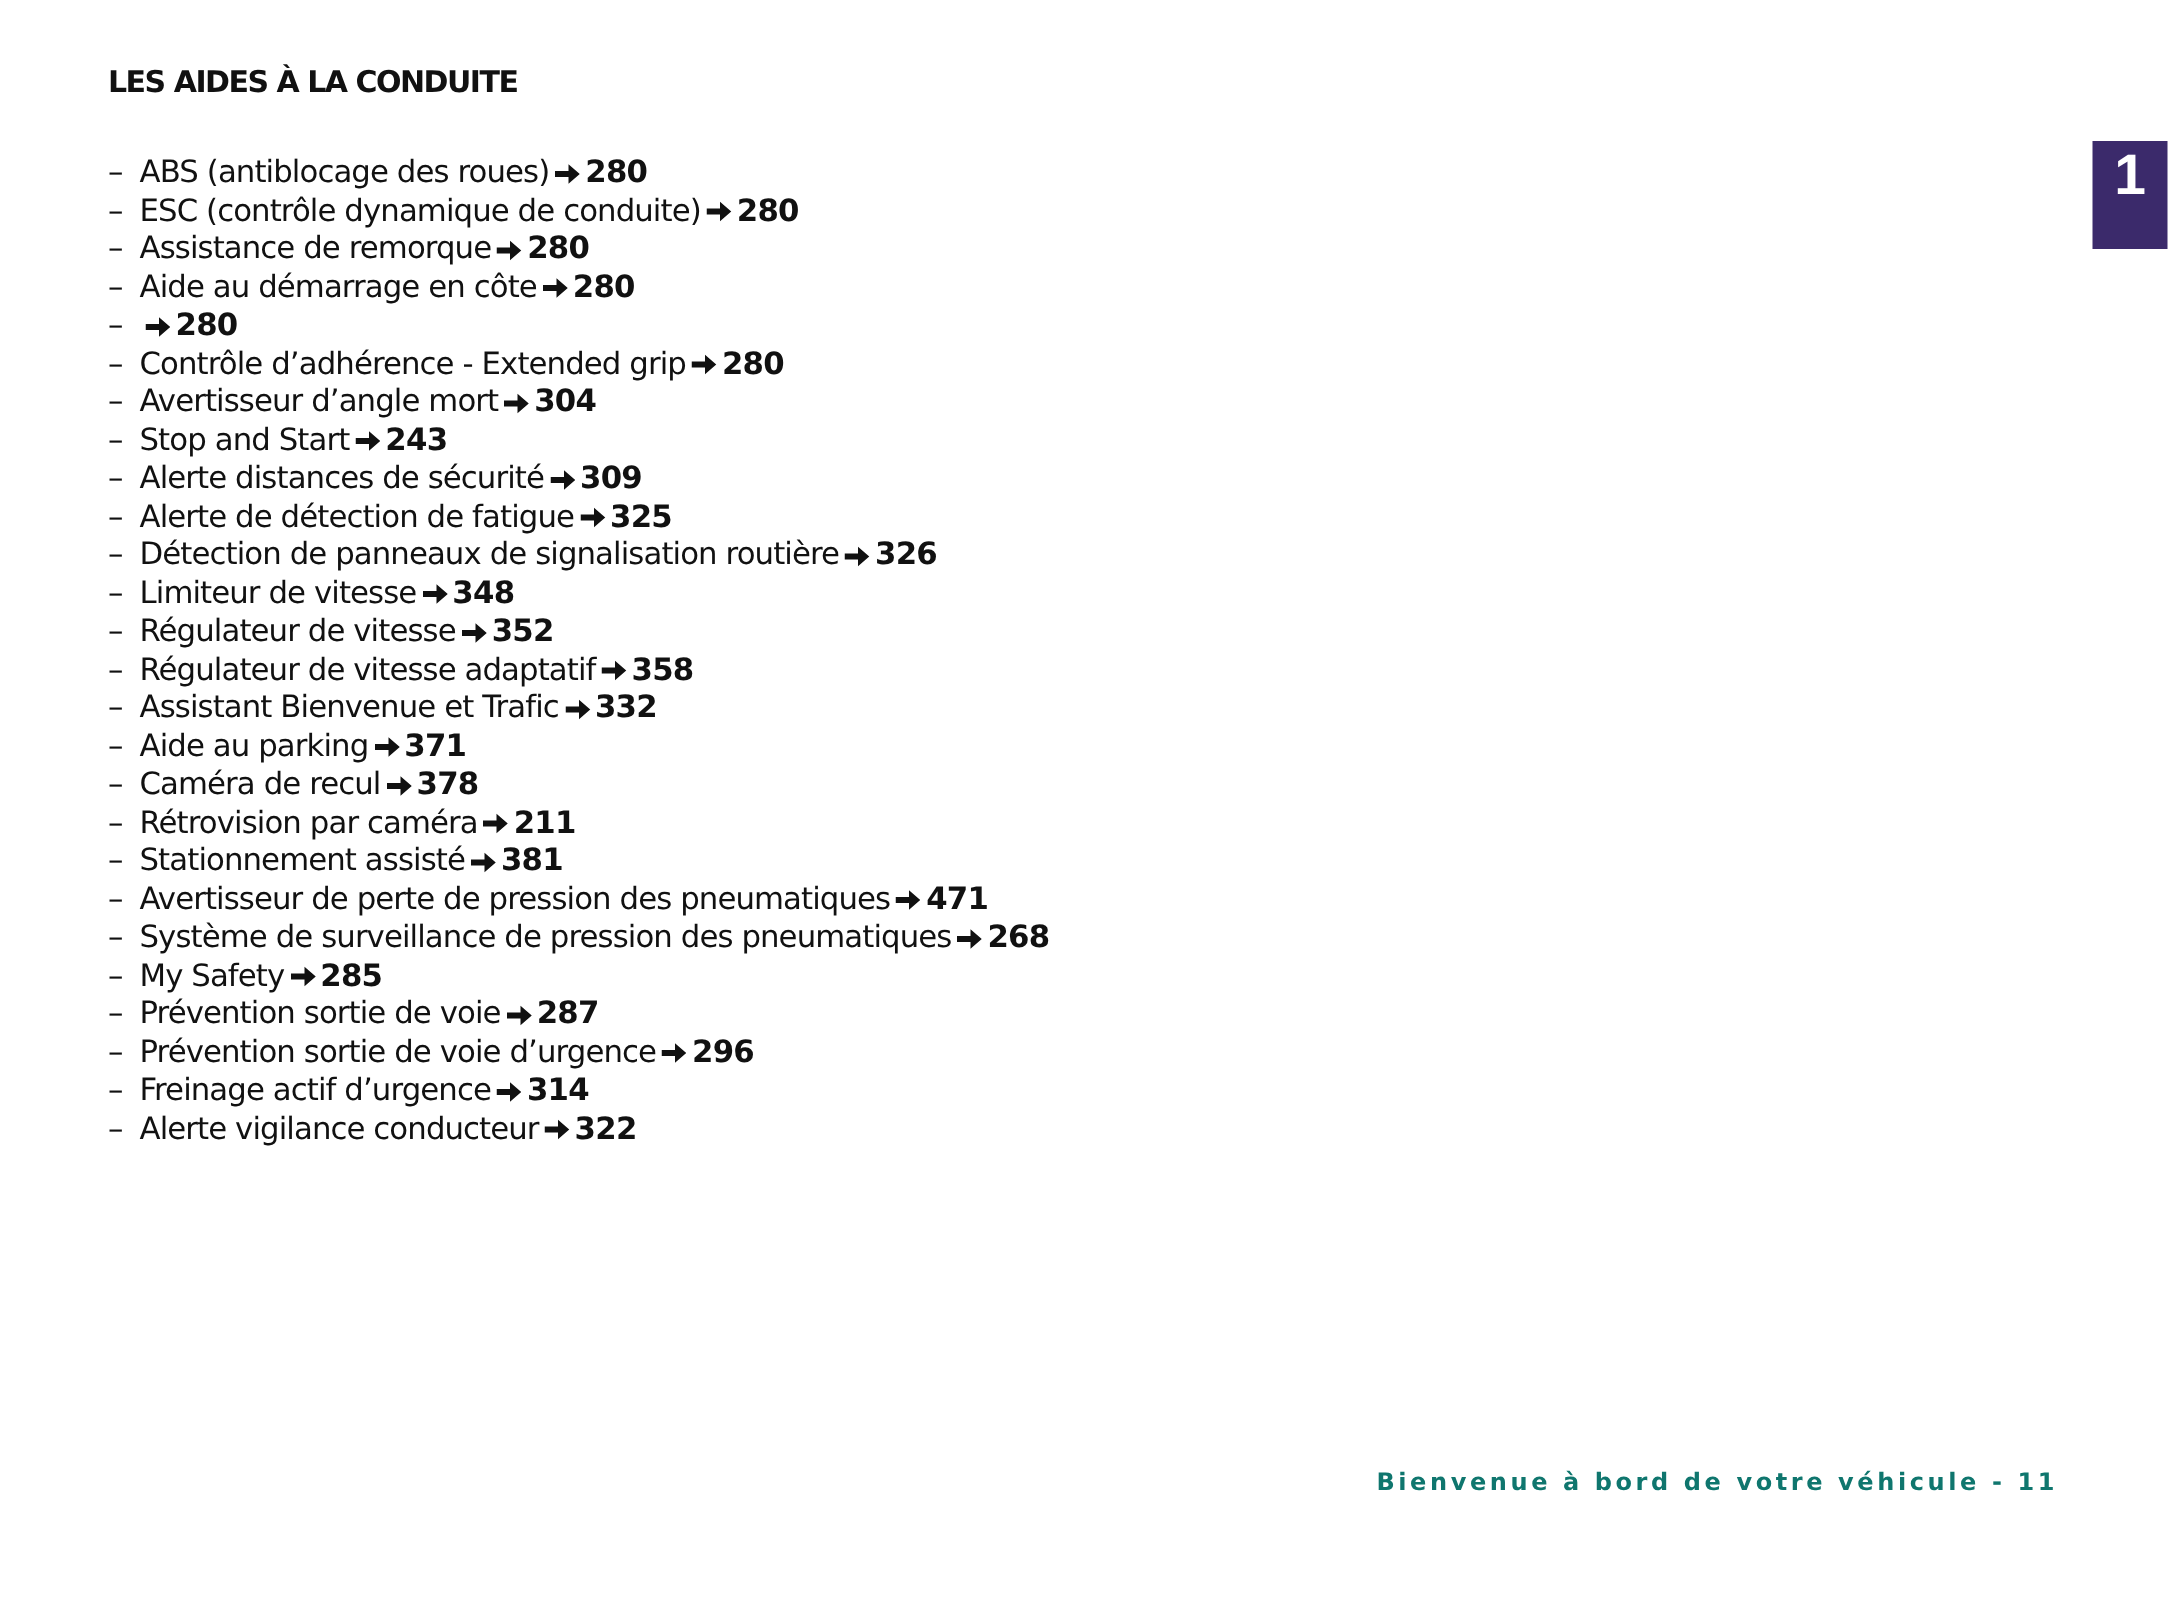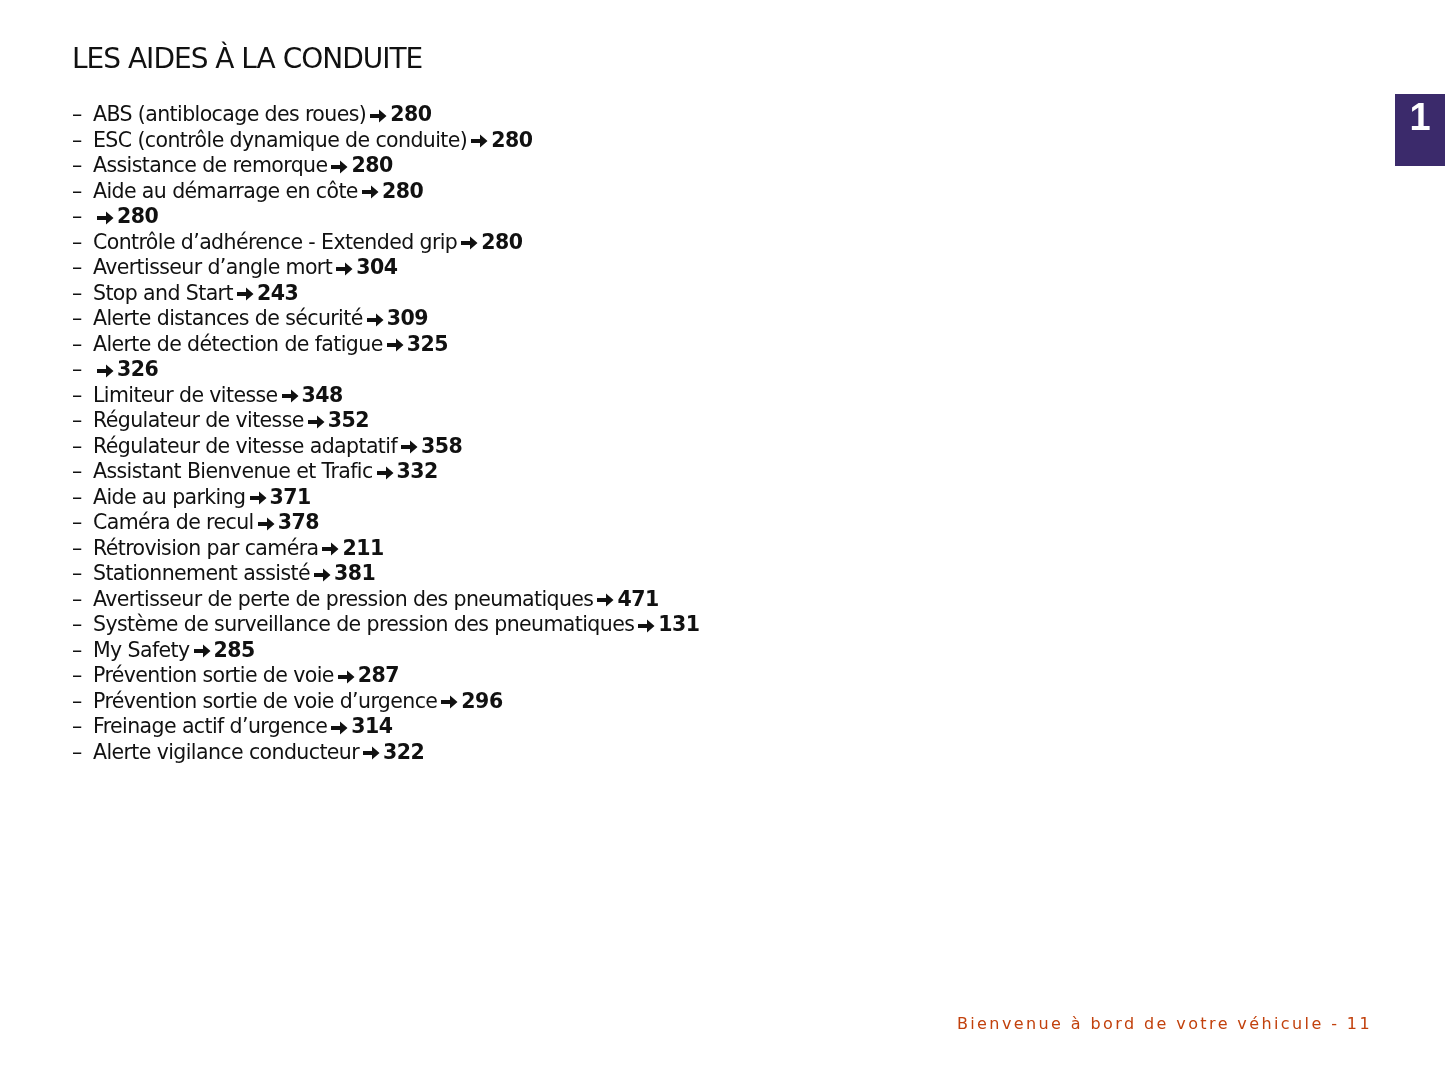--- a/index.html
+++ b/index.html
@@ -13,22 +13,22 @@
       position: relative;
       overflow: hidden;
       font-family: "DejaVu Sans", sans-serif;
       color: #111111;
     }
     .page-title {
       position: absolute;
       left: 72px;
       top: 42px;
       margin: 0;
-      font-size: 28px;
-      font-weight: normal;
+      font-size: 20px;
+      font-weight: bold;
       letter-spacing: -1px;
       color: #111111;
       white-space: nowrap;
     }
     .feature-list {
       position: absolute;
       left: 72px;
       top: 102px;
       margin: 0;
       padding: 0;
@@ -76,25 +76,26 @@
       font-size: 38px;
       display: flex;
       justify-content: center;
       align-items: flex-start;
       padding-top: 2px;
       box-sizing: border-box;
     }
     .footer {
       position: absolute;
       right: 73px;
-      top: 1014px;
+      top: 978px;
       font-size: 16px;
       letter-spacing: 2.4px;
-      color: #c2410c;
+      color: #0f766e;
       white-space: nowrap;
+      font-weight: bold;
     }
   </style>
 </head>
 <body>
 
 <h1 class="page-title">LES AIDES À LA CONDUITE</h1>
 
 <ul class="feature-list" id="feature-list">
     <li class="feature-item">
     <span class="dash">–</span>
@@ -190,20 +191,21 @@
     <span class="feature-label">Alerte de détection de fatigue</span>
     <span class="ref-arrow">
       <svg width="17" height="14" viewBox="0 0 17 14">
         <path d="M0 5 H9 V0.5 L16.5 7 L9 13.5 V9 H0 Z" fill="#111111"></path>
       </svg>
     </span>
     <span class="ref-page">325</span>
   </li>
     <li class="feature-item">
     <span class="dash">–</span>
+    <span class="feature-label">Détection de panneaux de signalisation routière</span>
     <span class="ref-arrow">
       <svg width="17" height="14" viewBox="0 0 17 14">
         <path d="M0 5 H9 V0.5 L16.5 7 L9 13.5 V9 H0 Z" fill="#111111"></path>
       </svg>
     </span>
     <span class="ref-page">326</span>
   </li>
     <li class="feature-item">
     <span class="dash">–</span>
     <span class="feature-label">Limiteur de vitesse</span>
@@ -295,21 +297,21 @@
     <span class="ref-page">471</span>
   </li>
     <li class="feature-item">
     <span class="dash">–</span>
     <span class="feature-label">Système de surveillance de pression des pneumatiques</span>
     <span class="ref-arrow">
       <svg width="17" height="14" viewBox="0 0 17 14">
         <path d="M0 5 H9 V0.5 L16.5 7 L9 13.5 V9 H0 Z" fill="#111111"></path>
       </svg>
     </span>
-    <span class="ref-page">131</span>
+    <span class="ref-page">268</span>
   </li>
     <li class="feature-item">
     <span class="dash">–</span>
     <span class="feature-label">My Safety</span>
     <span class="ref-arrow">
       <svg width="17" height="14" viewBox="0 0 17 14">
         <path d="M0 5 H9 V0.5 L16.5 7 L9 13.5 V9 H0 Z" fill="#111111"></path>
       </svg>
     </span>
     <span class="ref-page">285</span>

